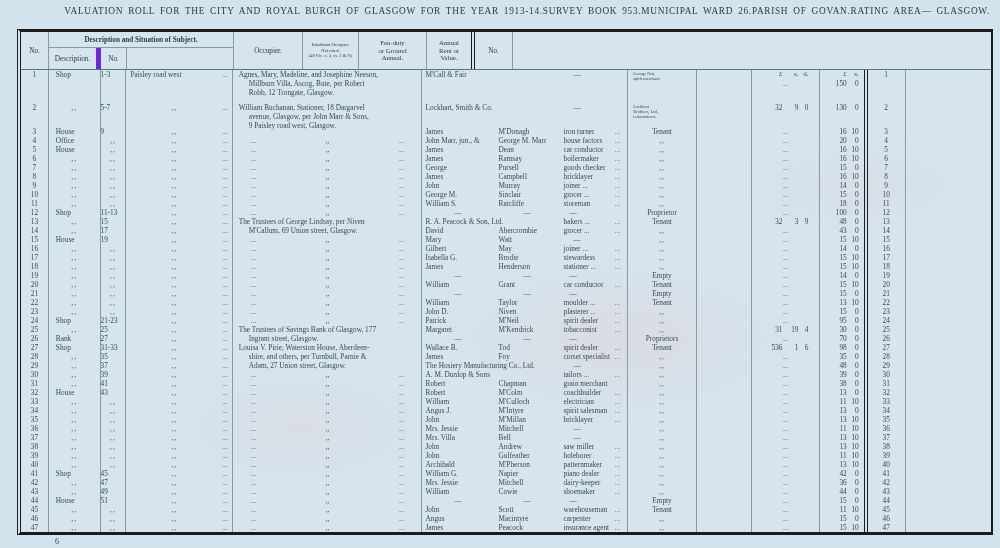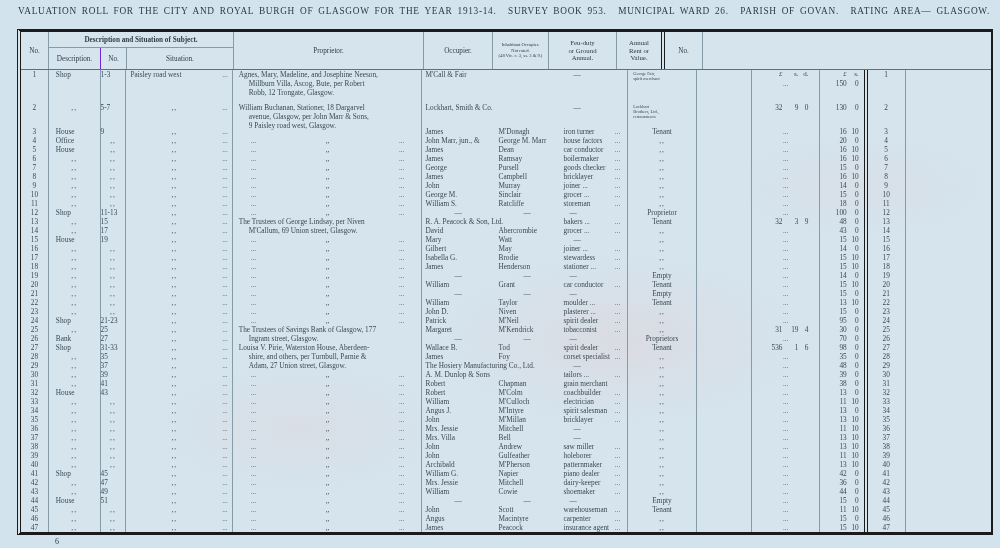--- a/index.html
+++ b/index.html
@@ -5,38 +5,38 @@
   html,body{margin:0;padding:0;}
   body{
     width:1000px;height:548px;position:relative;overflow:hidden;
     font-family:"Liberation Serif","DejaVu Serif",serif;color:#33434e;
     background:
       radial-gradient(ellipse 260px 120px at 62% 62%, rgba(228,198,198,.30), transparent 70%),
       radial-gradient(ellipse 200px 90px at 30% 78%, rgba(228,198,198,.22), transparent 70%),
       radial-gradient(ellipse 180px 70px at 86% 34%, rgba(228,198,198,.18), transparent 70%),
       #d3e3ed;
   }
-  .title{position:absolute;top:6px;left:18px;width:972px;display:flex;justify-content:space-between;
+  .title{position:absolute;top:6px;left:18px;width:972px;display:flex;justify-content:flex-end;
     font-size:9.3px;letter-spacing:.7px;word-spacing:2px;white-space:nowrap;color:#2c3a44;}
   .vtable{position:absolute;left:17px;top:29px;width:976px;height:506px;box-sizing:border-box;
     border-top:3px solid #1b1b1b;border-bottom:3px solid #1b1b1b;
     border-left:4px double #1b1b1b;border-right:2px solid #1b1b1b;
     display:flex;flex-direction:column;background:rgba(255,255,255,.05);}
   .thead{display:flex;height:37px;border-bottom:1px solid #5d7280;font-size:7.2px;color:#2e3d48;}
   .th{box-sizing:border-box;border-right:1px solid #869aa7;display:flex;align-items:center;
     justify-content:center;text-align:center;}
   .th-col{flex-direction:column;line-height:7.6px;}
   .w-no1{width:28px}.w-grp{width:185px}.w-prop{width:190px}.w-ten{width:208px}
   .w-occ{width:69px}.w-inh{width:56px}.w-feu{width:68px}.w-rent{width:44px;border-right:none!important}
   .w-no3{width:42px;border-left:4px double #1b1b1b}.w-rem{width:86px;border-right:none!important}
   .grp{display:flex;flex-direction:column;padding:0;}
   .grp-top{height:15px;border-bottom:1px solid #869aa7;display:flex;align-items:center;justify-content:center;width:100%;font-weight:bold;}
   .grp-bot{flex:1;display:flex;width:100%;}
   .gb{box-sizing:border-box;display:flex;align-items:center;justify-content:center;}
-  .gb1{width:52px;border-right:1px solid #6d28d9}.gb2{width:26px;border-right:1px solid #869aa7}.gb3{flex:1}
+  .gb1{width:52px;border-right:5px solid #6d28d9}.gb2{width:26px;border-right:1px solid #869aa7}.gb3{flex:1}
   .th-sm{font-size:4.6px;line-height:5.4px;}
   .th-money{font-size:6.8px;}
   .tbody{flex:1;display:flex;flex-direction:column;font-size:7.3px;line-height:9px;color:#3a4a55;}
   .row{display:flex;}
   .r1{height:33px}.r2{height:24px}.rn{flex:1}
   .c{box-sizing:border-box;border-right:1px solid #869aa7;overflow:visible;}
   .c-no1{width:28px;text-align:center}.c-desc{width:52px;padding-left:7px}
   .c-no2{width:26px;text-align:left}.c-sit{width:107px;display:flex}
   .c-prop{width:190px;position:relative}.c-ten{width:208px;display:flex}
   .c-occ{width:69px;text-align:center}.c-inh{width:56px}
@@ -78,24 +78,22 @@
 </div>
 
 <div class="vtable">
   <div class="thead">
     <div class="th w-no1">No.</div>
     <div class="th w-grp grp">
       <div class="grp-top">Description and Situation of Subject.</div>
       <div class="grp-bot">
         <div class="gb gb1">Description.</div>
         <div class="gb gb2">No.</div>
-        <div class="gb gb3">Situation.</div>
       </div>
     </div>
-    <div class="th w-prop">Proprietor.</div>
     <div class="th w-occ">Occupier.</div>
     <div class="th th-col th-sm w-inh">
       <span>Inhabitant Occupier.</span>
       <span>Not rated.</span>
       <span>(48 Vic. c. 3, ss. 3 &amp; 9.)</span>
     </div>
     <div class="th th-col th-money w-feu">
       <span>Feu-duty</span>
       <span>or Ground</span>
       <span>Annual.</span>

